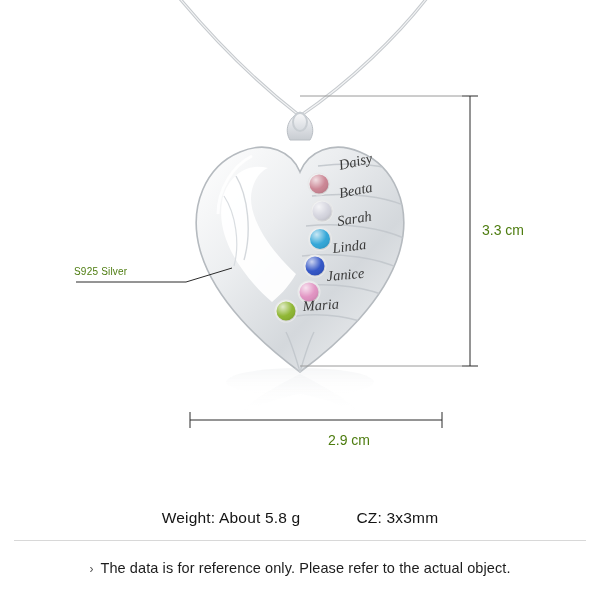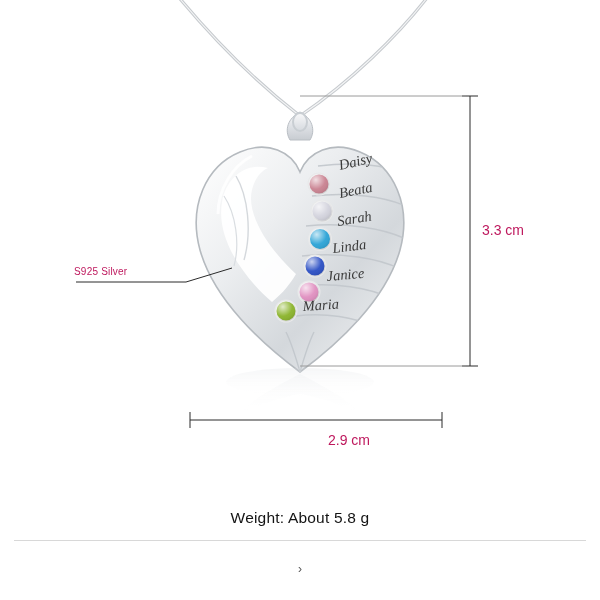--- a/index.html
+++ b/index.html
@@ -33,21 +33,21 @@
     position: absolute;
     left: 0;
     top: 0;
   }
 
   
   .anno {
     position: absolute;
     font-family: "Liberation Sans", sans-serif;
     font-size: 13.5px;
-    color: #be185d;
+    color: #4d7c0f;
     white-space: nowrap;
   }
   .anno-material {
     left: 74px;
     top: 266px;
     font-size: 10px;
     letter-spacing: 0.2px;
   }
   .anno-height {
     left: 482px;
@@ -265,21 +265,23 @@
 
     <div class="anno anno-material">S925  Silver</div>
 
     <div class="anno anno-height">3.3 cm</div>
 
     <div class="anno anno-width">2.9 cm</div>
   </div>
 
   <div class="spec-row">
     <div class="spec-item">Weight: About 5.8 g</div>
+    <div class="spec-item">CZ: 3x3mm</div>
   </div>
 
   <div class="divider"></div>
 
   <div class="footnote">
     <span class="chev">›</span>
+    <span class="txt">The data is for reference only. Please refer to the actual object.</span>
   </div>
 
 </div>
 
 </body></html>

